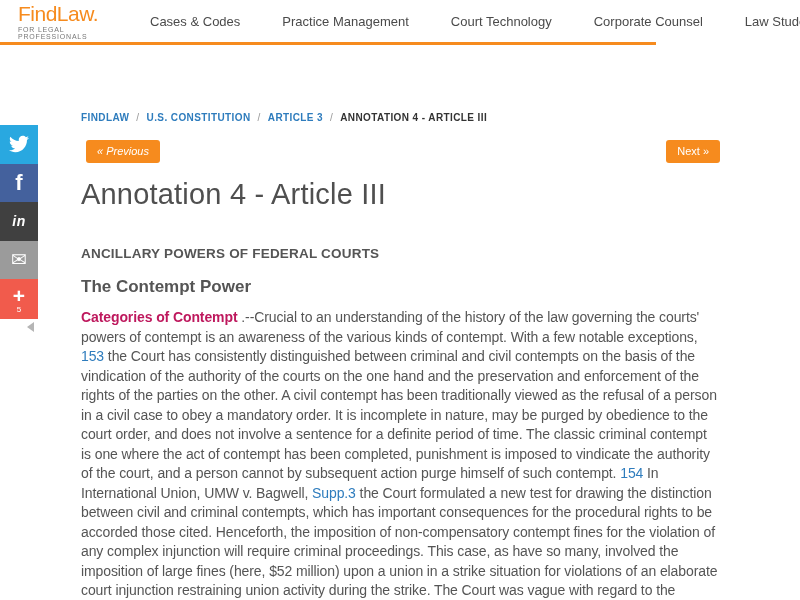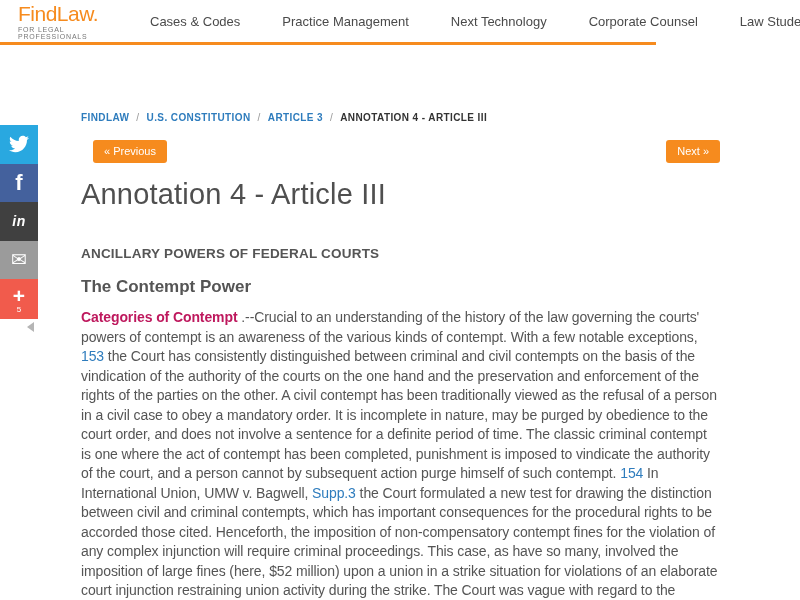--- a/index.html
+++ b/index.html
@@ -59,21 +59,21 @@
   .crumb-link { color:#2E7CBD; cursor:pointer; text-decoration:none; }
   .crumb-sep { color:#999; margin:0 7px; font-weight:normal; }
   .crumb-current { color:#333; }
 
   .pager { position:absolute; top:140px; left:0; width:639px; height:24px; }
   .pager-btn {
     position:absolute; top:0; height:23px; background:#F68B1E; color:#fff;
     border:none; border-radius:3px; font-size:11px; padding:0 11px; cursor:pointer;
     font-family:"Liberation Sans", sans-serif; line-height:23px;
   }
-  .pager-prev { left:12px; }
+  .pager-prev { left:5px;font-style:italic; }
   .pager-next { right:0; }
 
   .page-title {
     position:absolute; top:178px; left:0;
     font-size:29px; font-weight:400; color:#4F4F4F; letter-spacing:0.2px;
   }
   .section-heading {
     position:absolute; top:246px; left:0;
     font-size:13.5px; font-weight:bold; color:#555; letter-spacing:0.2px;
   }
@@ -92,21 +92,21 @@
 <body>
 
 <div class="header">
   <div class="logo">
     <div class="logo-title">FindLaw.</div>
     <div class="logo-tagline">FOR LEGAL PROFESSIONALS</div>
   </div>
   <div class="top-nav">
     <span class="top-nav-item">Cases &amp; Codes</span>
     <span class="top-nav-item">Practice Management</span>
-    <span class="top-nav-item">Next Technology</span>
+    <span class="top-nav-item">Court Technology</span>
     <span class="top-nav-item">Corporate Counsel</span>
     <span class="top-nav-item">Law Students</span>
   </div>
   <div class="search-box">
     <svg width="15" height="15" viewBox="0 0 16 16">
       <circle cx="6.5" cy="6.5" r="4.8" fill="none" stroke="#333" stroke-width="1.7"></circle>
       <line x1="10.2" y1="10.2" x2="14.3" y2="14.3" stroke="#333" stroke-width="1.7"></line>
     </svg>
     <input class="search-input" type="text" placeholder="Search FindLaw" style="">
   </div>

